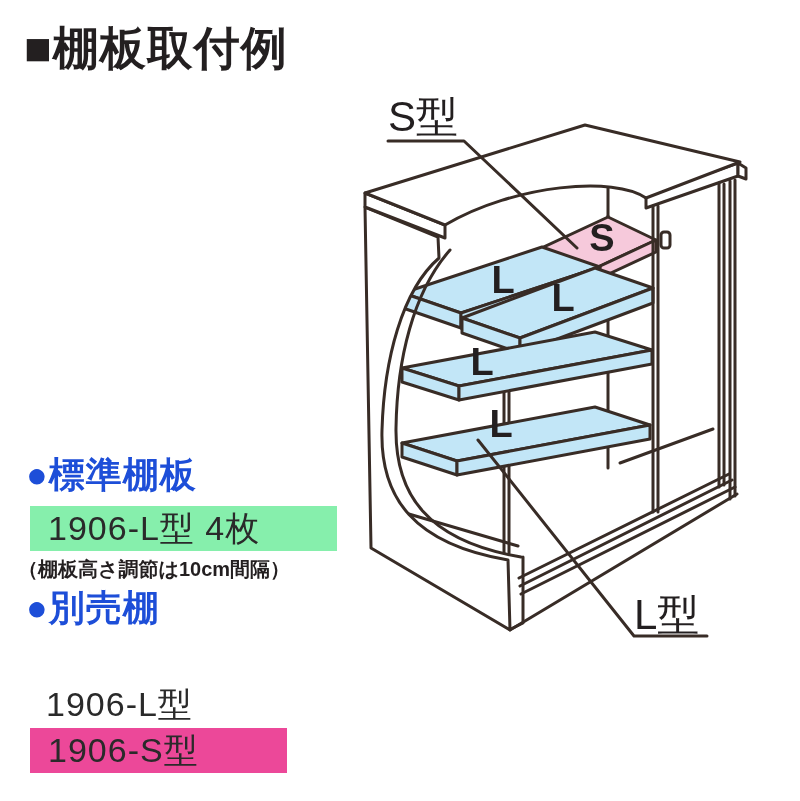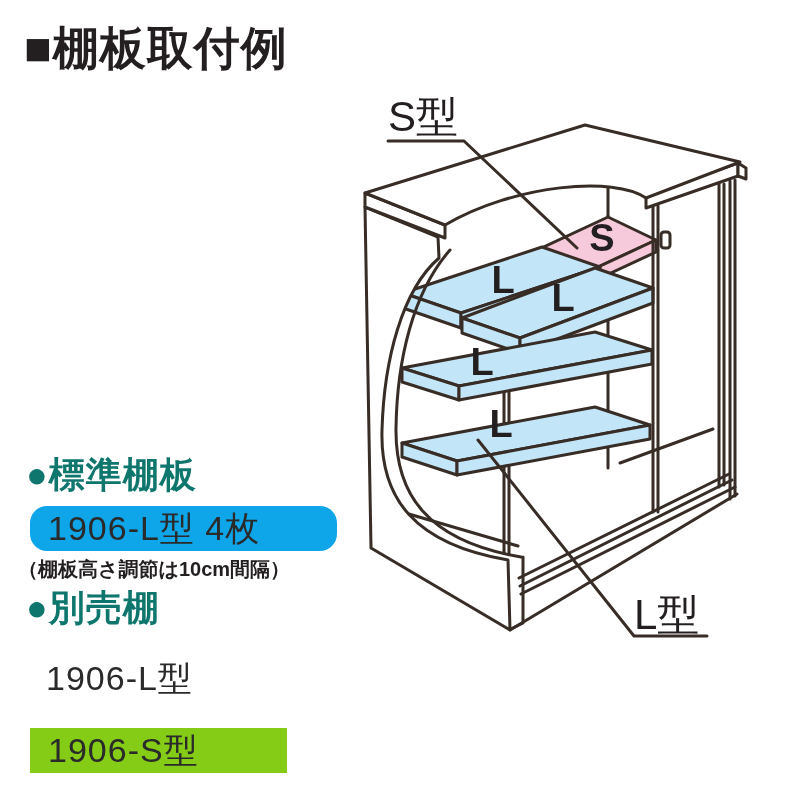--- a/index.html
+++ b/index.html
@@ -5,37 +5,37 @@
   html,body{margin:0;padding:0;}
   body{
     width:800px;height:801px;position:relative;background:#ffffff;overflow:hidden;
     font-family:"Liberation Sans","DejaVu Sans",sans-serif;color:#231f20;
   }
   .abs{position:absolute;}
   #page-title{
     left:24px;top:18px;font-size:46px;font-weight:700;letter-spacing:1px;color:#231f20;
   }
   .section-heading{
-    left:26px;font-size:36px;font-weight:700;color:#0f766e;letter-spacing:1px;
+    left:26px;font-size:36px;font-weight:700;color:#1d4ed8;letter-spacing:1px;
   }
   #std-heading{top:451px;}
   #opt-heading{top:584px;}
   .hl-box{
     left:30px;height:45px;display:flex;align-items:center;
   }
   #std-highlight{top:506px;width:307px;}
   #opt-highlight{top:728px;width:257px;}
   .hl-text{
     font-size:34px;font-weight:500;color:#2a2a2a;padding-left:18px;letter-spacing:1px;
   }
   #std-note{
     left:18px;top:556px;font-size:20px;font-weight:600;color:#231f20;letter-spacing:0px;
   }
   #opt-item{
-    left:46px;top:656px;font-size:34px;font-weight:500;color:#2a2a2a;letter-spacing:1px;
+    left:46px;top:682px;font-size:34px;font-weight:500;color:#2a2a2a;letter-spacing:1px;
   }
   #diagram-svg{left:0;top:0;}
   svg text{font-family:"Liberation Sans","DejaVu Sans",sans-serif;}
   .callout-label{font-size:42px;font-weight:500;fill:#231f20;}
   .shelf-letter{font-size:38px;font-weight:600;fill:#231f20;text-anchor:middle;}
 </style>
 </head>
 <body>
 
 <svg id="diagram-svg" class="abs" width="800" height="801" viewBox="0 0 800 801" stroke-linejoin="round" stroke-linecap="round">
@@ -121,25 +121,25 @@
   <g>
     <polyline fill="none" stroke="#382c26" stroke-width="3" points="478,440 634,636 707,636"></polyline>
     <text class="callout-label" x="634" y="629">L型</text>
   </g>
 </svg>
 
 <div id="page-title" class="abs">■棚板取付例</div>
 
 <div id="std-heading" class="abs section-heading">●標準棚板</div>
 
-<div id="std-highlight" class="abs hl-box" style="background: #0ea5e9; border-radius: 17px;">
+<div id="std-highlight" class="abs hl-box" style="background: #86efac;">
   <span class="hl-text">1906-L型 4枚</span>
 </div>
 
 <div id="std-note" class="abs">（棚板高さ調節は10cm間隔）</div>
 
 <div id="opt-heading" class="abs section-heading">●別売棚</div>
 
 <div id="opt-item" class="abs">1906-L型</div>
 
-<div id="opt-highlight" class="abs hl-box" style="background: #84cc16;">
+<div id="opt-highlight" class="abs hl-box" style="background: #ec4899;">
   <span class="hl-text">1906-S型</span>
 </div>
 
 </body></html>

